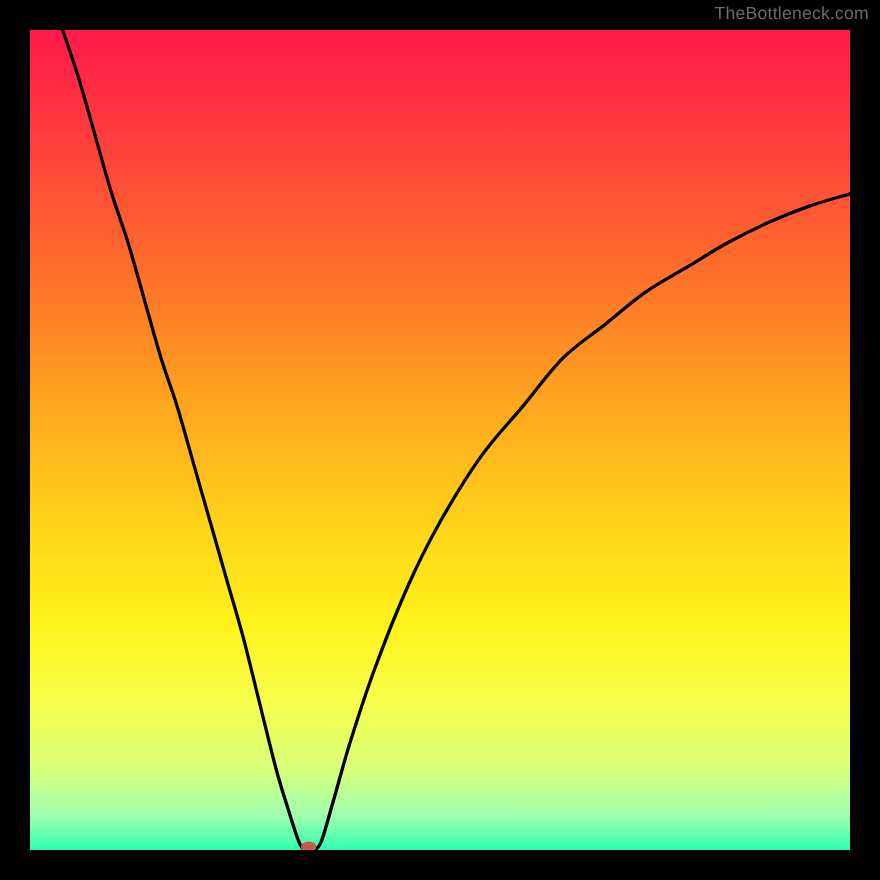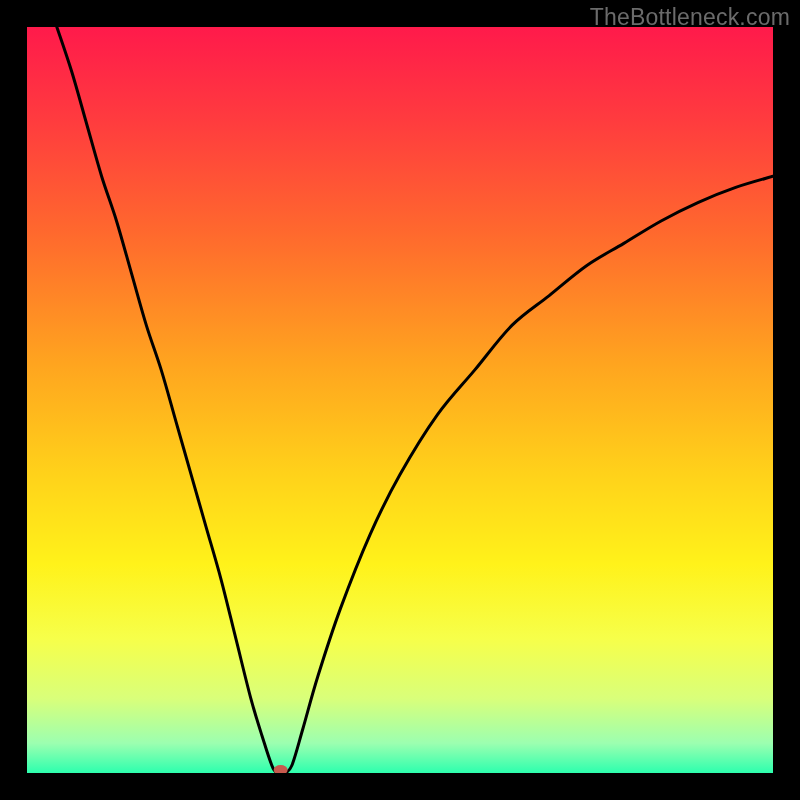--- a/index.html
+++ b/index.html
@@ -23,21 +23,21 @@
     top: 27px;
     width: 746px;
     height: 746px;
     overflow: hidden;
   }
   .watermark {
     position: absolute;
     top: 4px;
     right: 10px;
     color: #6b6b6b;
-    font-size: 23px;
+    font-size: 16px;
     font-weight: 500;
     letter-spacing: 0.2px;
   }
 </style>
 </head>
 <body>
 
 <div class="frame">
 
   <div class="plot-area">

